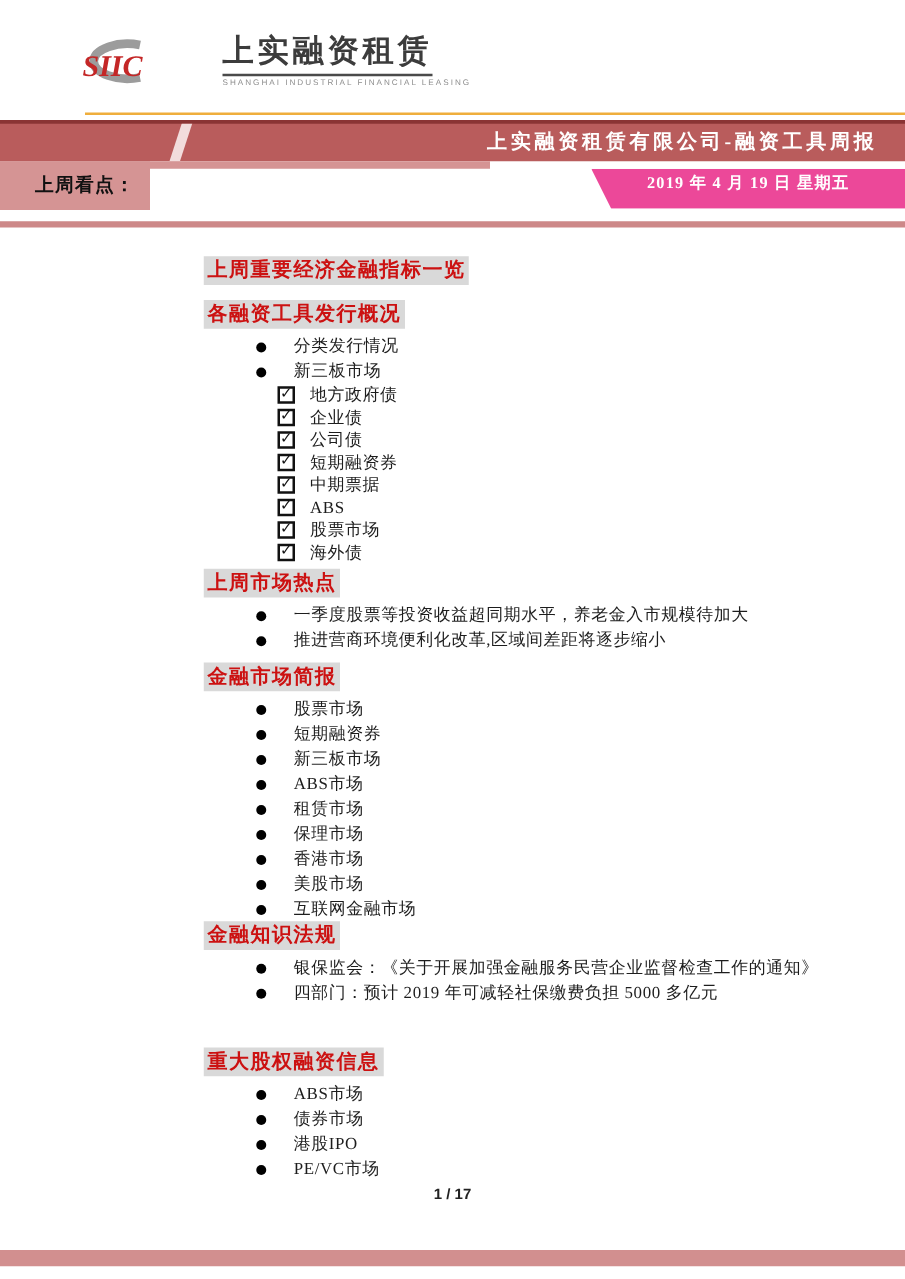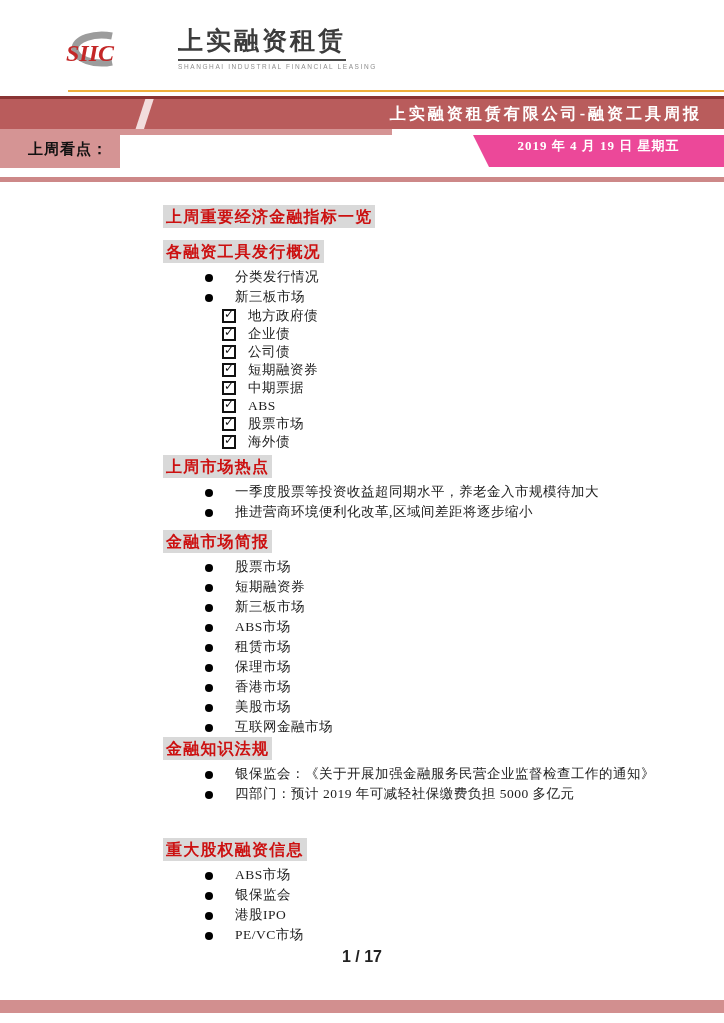--- a/index.html
+++ b/index.html
@@ -81,21 +81,21 @@
     border:2px solid #111;text-align:center;
   }
   .checkbox .tick{
     position:absolute;left:0px;top:-3px;
     font-family:"DejaVu Sans",sans-serif;font-size:12px;font-weight:700;color:#111;line-height:12px;
   }
   
   .footer-page{
     position:absolute;left:0;right:0;top:948px;text-align:center;
     font-family:"Liberation Sans","DejaVu Sans",sans-serif;
-    font-size:16px;font-weight:700;color:#222;
+    font-size:12px;font-weight:700;color:#222;
   }
   .bottom-strip{position:absolute;left:0;right:0;top:1000px;height:13px;background:#d28f8f;}
 </style>
 </head>
 <body>
 
 <div class="logo-row">
   <div class="logo-mark">
     <svg width="66" height="44" viewBox="0 0 66 44">
       <path d="M50 6 A 27 14 0 1 0 50 32" fill="none" stroke="#9c9c9c" stroke-width="7"></path>
@@ -189,21 +189,21 @@
     <ul class="sec-items">
         <li class="bullet-item"><span class="bullet-dot"></span><span>银保监会：《关于开展加强金融服务民营企业监督检查工作的通知》</span></li>
         <li class="bullet-item"><span class="bullet-dot"></span><span>四部门：预计 2019 年可减轻社保缴费负担 5000 多亿元</span></li>
       </ul>
   </section>
 
   <section class="toc-section">
     <h2 class="sec-title">重大股权融资信息</h2>
     <ul class="sec-items">
         <li class="bullet-item"><span class="bullet-dot"></span><span>ABS市场</span></li>
-        <li class="bullet-item"><span class="bullet-dot"></span><span>银保监会</span></li>
+        <li class="bullet-item"><span class="bullet-dot"></span><span>债券市场</span></li>
         <li class="bullet-item"><span class="bullet-dot"></span><span>港股IPO</span></li>
         <li class="bullet-item"><span class="bullet-dot"></span><span>PE/VC市场</span></li>
       </ul>
   </section>
 </div>
 
 <div class="footer-page">1 / 17</div>
 <div class="bottom-strip"></div>
 
 </body></html>

